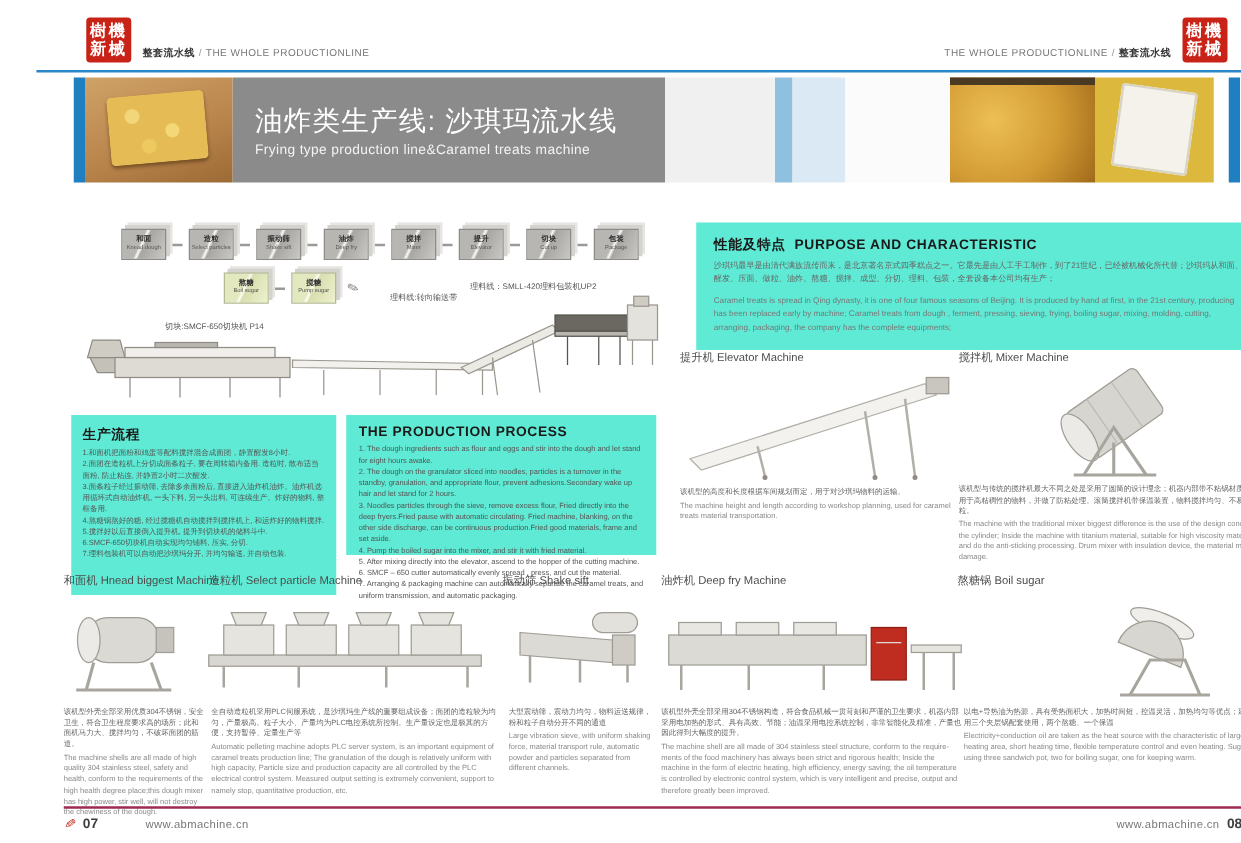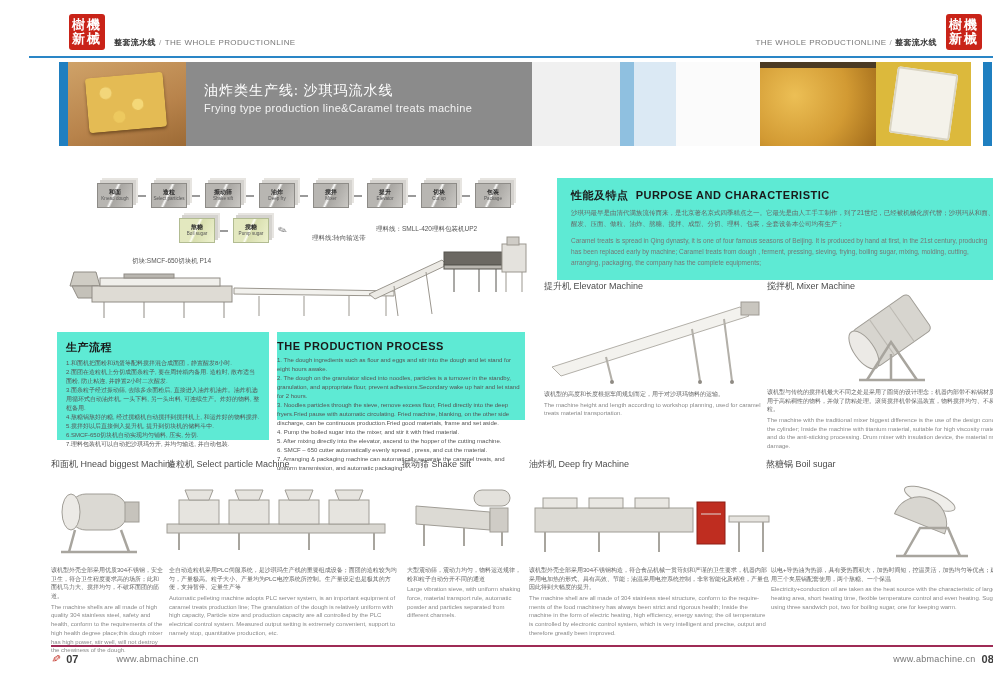--- a/index.html
+++ b/index.html
@@ -22,21 +22,21 @@
   
   .banner{position:absolute;left:30px;top:62px;width:933px;height:84px;display:flex;}
   .b-blue{width:9px;background:#1f7fc0;}
   .b-photo-sachima{width:118px;background:linear-gradient(160deg,#cfa268 0%,#b8834b 60%,#9c6a35 100%);position:relative;overflow:hidden;}
   .sachima{position:absolute;left:16%;top:16%;width:66%;height:66%;transform:rotate(-5deg);
            background:radial-gradient(circle at 25% 30%,#f2d67a 8%,transparent 9%),
                       radial-gradient(circle at 65% 55%,#f4d878 9%,transparent 10%),
                       radial-gradient(circle at 40% 75%,#edc95f 9%,transparent 10%),
                       #e4bb54;border-radius:4px;box-shadow:0 2px 3px rgba(60,35,5,.5);}
   .b-title{width:346px;background:#8b8b8b;color:#fff;padding:20px 0 0 18px;box-sizing:border-box;}
-  .b-title h1{margin:0;font-size:14px;font-weight:normal;letter-spacing:1px;font-family:Liberation Serif, serif;}
+  .b-title h1{margin:0;font-size:22px;font-weight:normal;letter-spacing:1px;}
   .b-title h2{margin:2px 0 0 0;font-size:11px;font-weight:normal;letter-spacing:.3px;color:#f3f3f3;}
   .b-pale{width:88px;background:#f0f0f0;}
   .b-blueband{width:14px;background:#8fc0e0;}
   .b-paleblue{width:42px;background:#dbe9f4;}
   .b-white{width:84px;background:#fbfbfb;}
   .b-photo-treats{width:116px;background:
       linear-gradient(#4a3a24 0 7%,rgba(0,0,0,0) 7%),
       radial-gradient(circle at 30% 40%,#ecbf55 0%,#d29a33 55%,#a06a1a 100%);}
   .b-photo-pack{width:95px;background:#dcb93c;position:relative;overflow:hidden;}
   .pack-wrap{position:absolute;left:18%;top:10%;width:64%;height:80%;background:#f4f2ea;
@@ -217,33 +217,33 @@
       </g>
       <g stroke="#9b978f" stroke-width="1" fill="#e4e2dd">
         <rect x="438" y="10" width="24" height="28"></rect>
         <rect x="443" y="3" width="12" height="8" fill="#cfccc6"></rect>
         <line x1="442" y1="38" x2="442" y2="58"></line>
           <line x1="458" y1="38" x2="458" y2="58"></line>
       </g>
     </svg>
   </div>
 
-  <div class="panel" style="left:28px;top:332px;width:212px;height:108px;padding:8px 9px;">
+  <div class="panel" style="left:28px;top:332px;width:212px;height:144px;padding:8px 9px;">
     <h3>生产流程</h3>
     <ul class="steps">
       <li>1.和面机把面粉和鸡蛋等配料搅拌混合成面团，静置醒发8小时.</li>
       <li>2.面团在造粒机上分切成面条粒子, 要在周转箱内备用. 造粒时, 散布适当面粉, 防止粘连, 并静置2小时二次醒发.</li>
       <li>3.面条粒子经过振动筛, 去除多余面粉后, 直接进入油炸机油炸。油炸机选用循环式自动油炸机, 一头下料, 另一头出料, 可连续生产。炸好的物料, 整框备用.</li>
       <li>4.熬糖锅熬好的糖, 经过搅糖机自动搅拌到搅拌机上, 和运炸好的物料搅拌.</li>
       <li>5.搅拌好以后直接倒入提升机, 提升到切块机的储料斗中.</li>
       <li>6.SMCF-650切块机自动实现均匀铺料, 压实, 分切.</li>
       <li>7.理料包装机可以自动把沙琪玛分开, 并均匀输送, 并自动包装.</li>
     </ul>
   </div>
-  <div class="panel" style="left:248px;top:332px;width:248px;height:88px;padding:8px 0;">
+  <div class="panel" style="left:248px;top:332px;width:248px;height:112px;padding:8px 10px;">
     <h3>THE PRODUCTION PROCESS</h3>
     <ul class="steps">
       <li>1. The dough ingredients such as flour and eggs and stir into the dough and let stand for eight hours awake.</li>
       <li>2. The dough on the granulator sliced into noodles, particles is a turnover in the standby, granulation, and appropriate flour, prevent adhesions.Secondary wake up hair and let stand for 2 hours.</li>
       <li>3. Noodles particles through the sieve, remove excess flour, Fried directly into the deep fryers.Fried pause with automatic circulating. Fried machine, blanking, on the other side discharge, can be continuous production.Fried good materials, frame and set aside.</li>
       <li>4. Pump the boiled sugar into the mixer, and stir it with fried material.</li>
       <li>5. After mixing directly into the elevator, ascend to the hopper of the cutting machine.</li>
       <li>6. SMCF – 650 cutter automatically evenly spread , press, and cut the material.</li>
       <li>7. Arranging &amp; packaging machine can automatically separate the caramel treats, and uniform transmission, and automatic packaging.</li>
     </ul>

